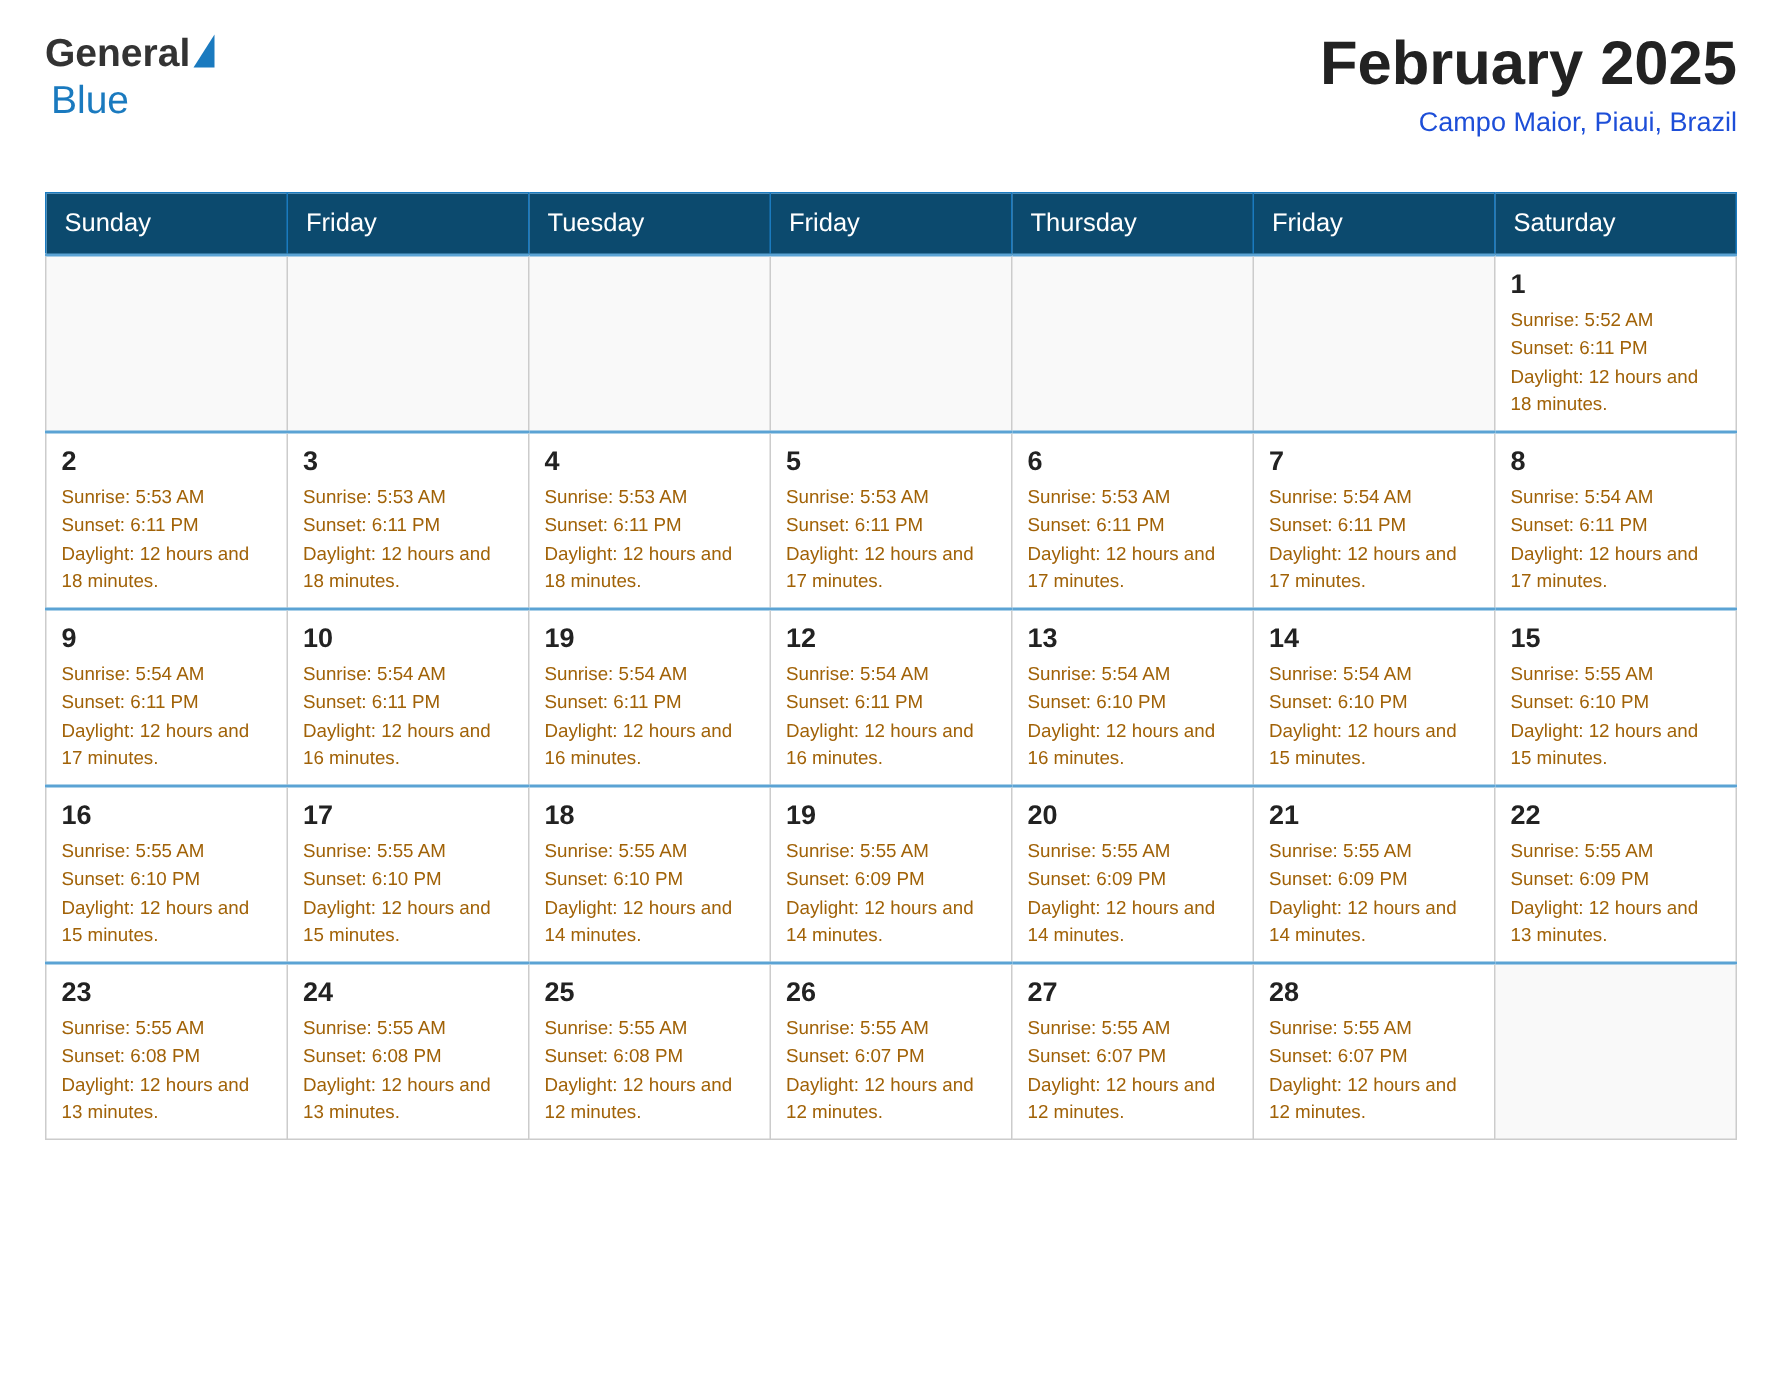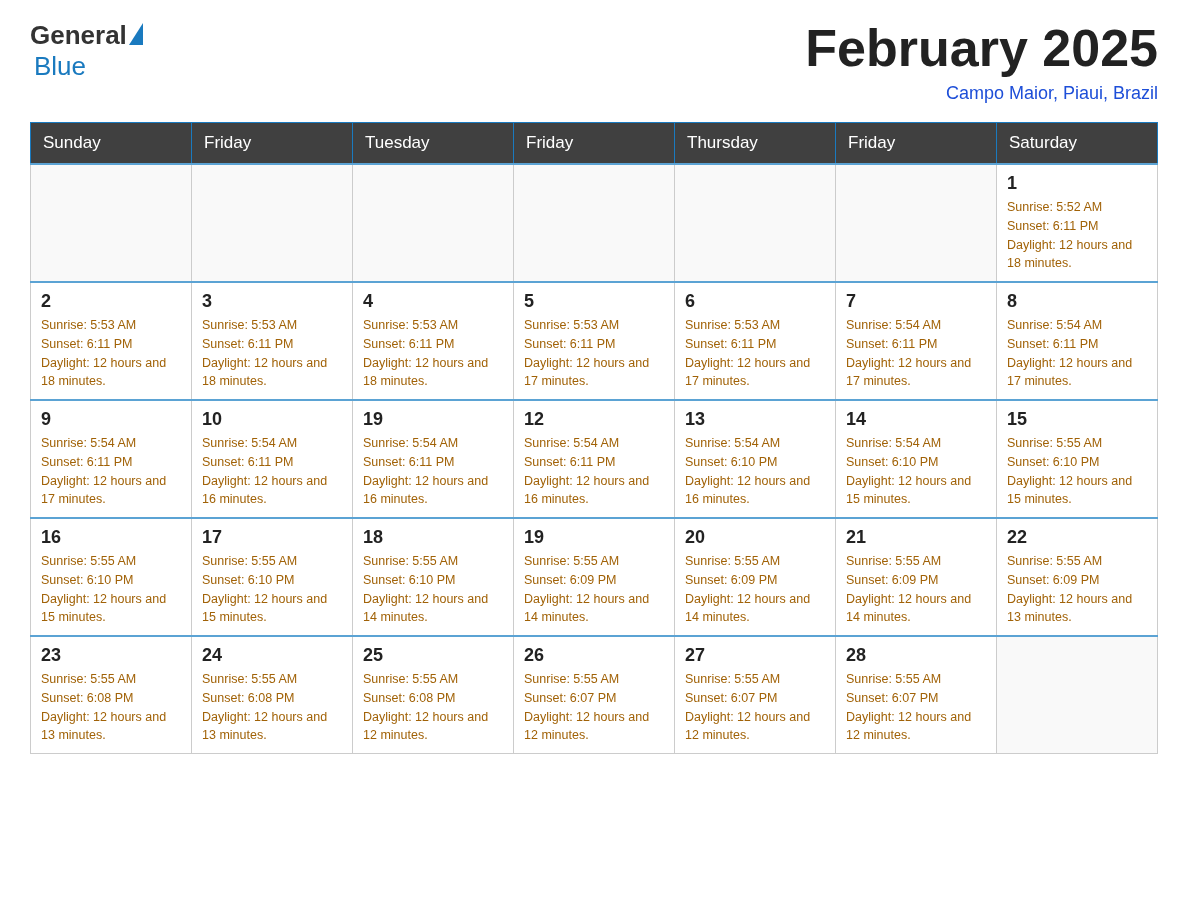--- a/index.html
+++ b/index.html
@@ -7,21 +7,21 @@
       font-family: Arial, sans-serif;
       background: #fff;
       padding: 20px 30px;
       width: 1188px;
       min-height: 918px;
     }
     .header {
       display: flex;
       justify-content: space-between;
       align-items: flex-start;
-      margin-bottom: 18px;
+      margin-bottom: 36px;
     }
     .logo {
       display: flex;
       flex-direction: column;
       align-items: flex-start;
     }
     .logo-top {
       display: flex;
       align-items: center;
     }
@@ -41,38 +41,38 @@
     .logo-blue {
       font-size: 26px;
       font-weight: normal;
       color: #1a7abf;
       margin-left: 2px;
     }
     .title-section {
       text-align: right;
     }
     .month-title {
-      font-size: 52px;
+      font-size: 41px;
       font-weight: bold;
       color: #222;
       line-height: 1.1;
     }
     .location-title {
       font-size: 18px;
       color: #1d4ed8;
       margin-top: 6px;
       text-align: right;
     }
     .calendar {
       width: 100%;
       border-collapse: collapse;
       border: 1px solid #ccc;
     }
     .calendar th {
-      background-color: #404040;
+      background-color: #0c4a6e;
       color: #fff;
       padding: 10px 12px;
       font-size: 17px;
       font-weight: normal;
       text-align: left;
       border: 1px solid #1a7abf;
     }
     .calendar td {
       vertical-align: top;
       padding: 8px 10px;

